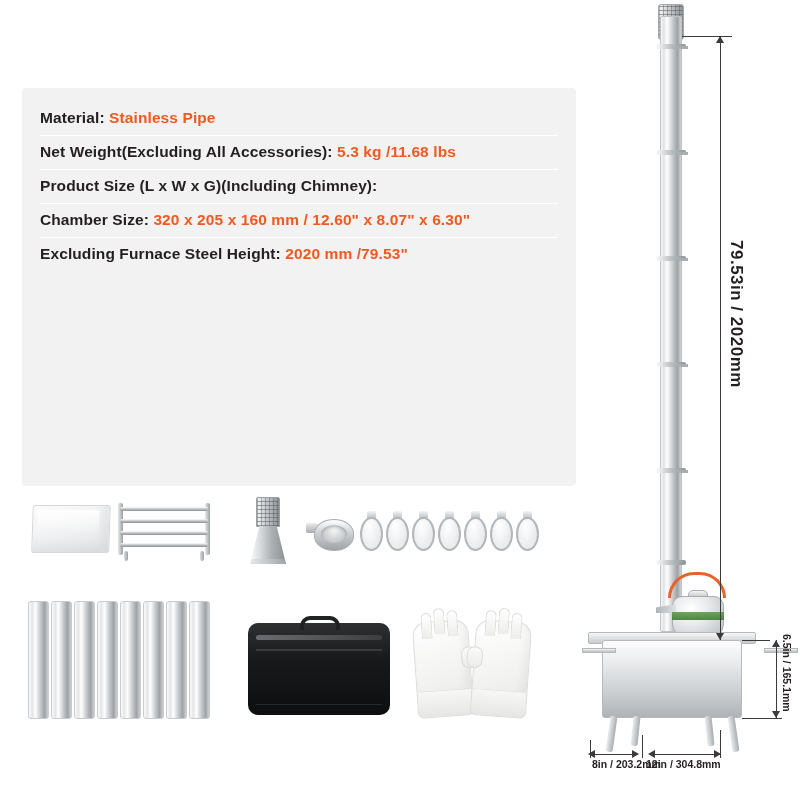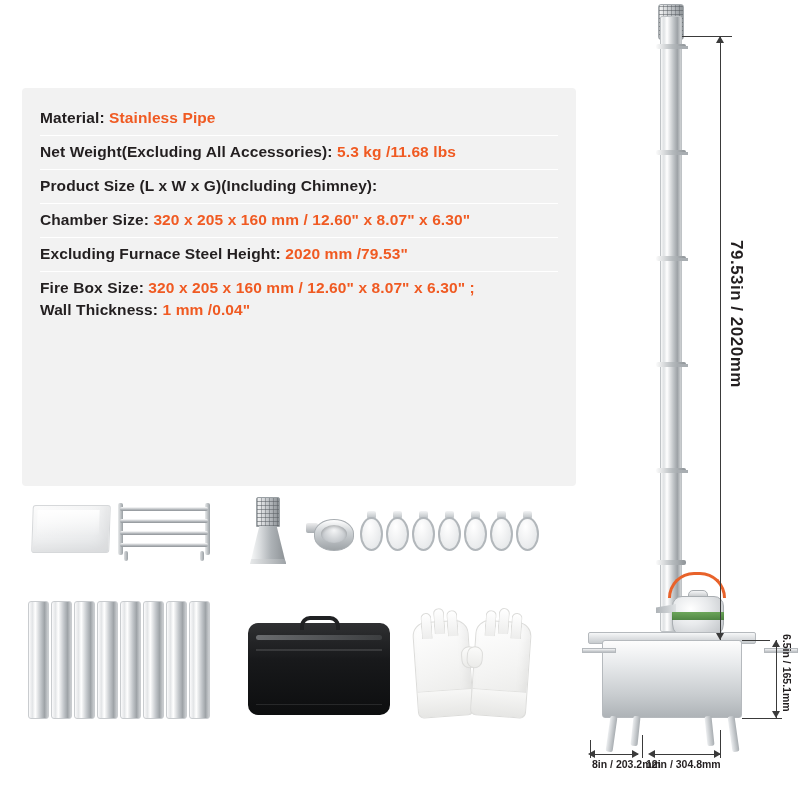--- a/index.html
+++ b/index.html
@@ -342,30 +342,20 @@
       </div>
     </div>
 
     <div class="spec-row">
       <div class="spec-line">
         <span class="lbl">Excluding Furnace Steel Height:</span>
         <span class="val">2020 mm /79.53"</span>
       </div>
     </div>
 
-    <div class="spec-row">
-      <div class="spec-line">
-        <span class="lbl">Fire Box Size:</span>
-        <span class="val">320 x 205 x 160 mm / 12.60" x 8.07" x 6.30" ;</span>
-      </div>
-      <div class="spec-line">
-        <span class="lbl">Wall Thickness:</span>
-        <span class="val">1 mm /0.04"</span>
-      </div>
-    </div>
 
   </div>
 
   <div class="acc-area">
 
     <div class="cloth"></div>
 
     <div class="rack">
       <div class="side" style="left:0"></div>
       <div class="side" style="right:0"></div>

